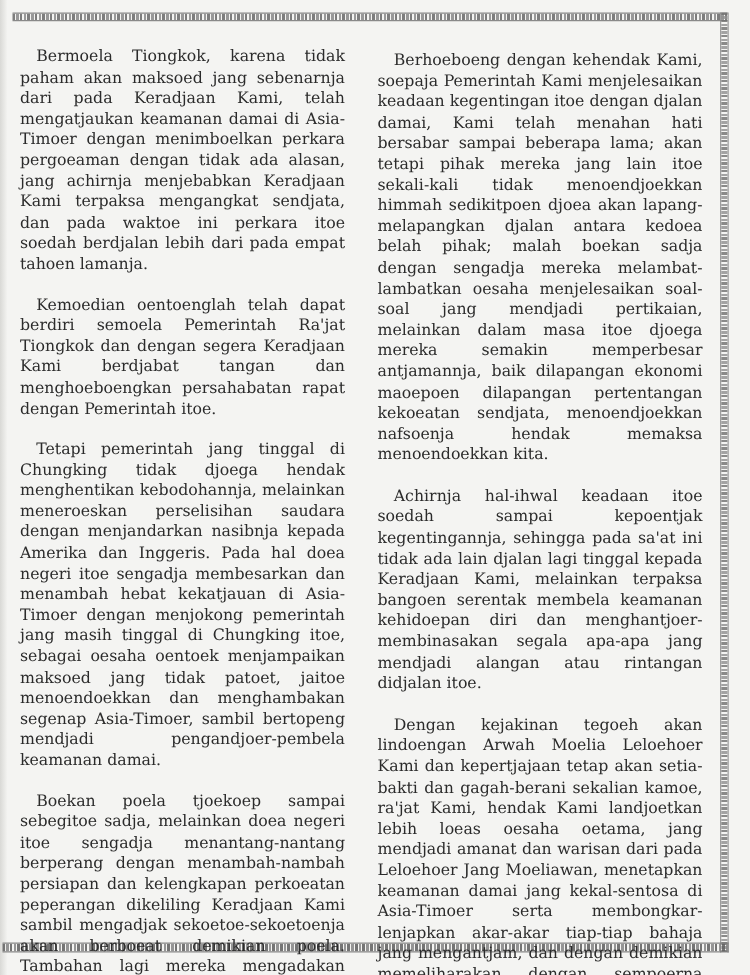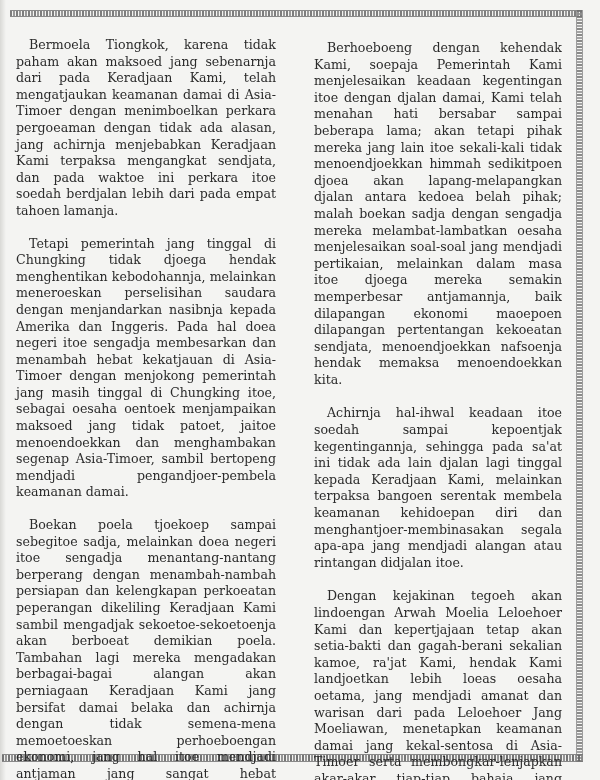--- a/index.html
+++ b/index.html
@@ -64,33 +64,33 @@
       hyphens: none;
     }
     .col-left { left: 16px; }
     .col-right { left: 302px; top: 40px; }
     .column p {
       margin: 0 0 16px 0;
       text-indent: 13px;
     }
     .col-right p {
       margin-bottom: 17px;
-      margin-left: 12px;
     }
   </style>
 </head>
 <body>
 
 <div class="page-shade"></div>
 <div class="border-top"></div>
 <div class="border-right"></div>
 <div class="border-bottom"></div>
 
 <div class="column col-left">
   <p>Bermoela Tiongkok, karena tidak paham akan maksoed jang sebenarnja dari pada Keradjaan Kami, telah mengatjaukan keamanan damai di Asia-Timoer dengan menimboelkan perkara pergoeaman dengan tidak ada alasan, jang achirnja menjebabkan Keradjaan Kami terpaksa mengangkat sendjata, dan pada waktoe ini perkara itoe soedah berdjalan lebih dari pada empat tahoen lamanja.</p>
+  <p>Kemoedian oentoenglah telah dapat berdiri semoela Pemerintah Ra'jat Tiongkok dan dengan segera Keradjaan Kami berdjabat tangan dan menghoeboengkan persahabatan rapat dengan Pemerintah itoe.</p>
   <p>Tetapi pemerintah jang tinggal di Chungking tidak djoega hendak menghentikan kebodohannja, melainkan meneroeskan perselisihan saudara dengan menjandarkan nasibnja kepada Amerika dan Inggeris. Pada hal doea negeri itoe sengadja membesarkan dan menambah hebat kekatjauan di Asia-Timoer dengan menjokong pemerintah jang masih tinggal di Chungking itoe, sebagai oesaha oentoek menjampaikan maksoed jang tidak patoet, jaitoe menoendoekkan dan menghambakan segenap Asia-Timoer, sambil bertopeng mendjadi pengandjoer-pembela keamanan damai.</p>
   <p>Boekan poela tjoekoep sampai sebegitoe sadja, melainkan doea negeri itoe sengadja menantang-nantang berperang dengan menambah-nambah persiapan dan kelengkapan perkoeatan peperangan dikeliling Keradjaan Kami sambil mengadjak sekoetoe-sekoetoenja akan berboeat demikian poela. Tambahan lagi mereka mengadakan berbagai-bagai alangan akan perniagaan Keradjaan Kami jang bersifat damai belaka dan achirnja dengan tidak semena-mena memoetoeskan perhoeboengan ekonomi, jang hal itoe mendjadi antjaman jang sangat hebat membahajai kehidoepan Keradjaan Kami.</p>
 </div>
 
 <div class="column col-right">
   <p>Berhoeboeng dengan kehendak Kami, soepaja Pemerintah Kami menjelesaikan keadaan kegentingan itoe dengan djalan damai, Kami telah menahan hati bersabar sampai beberapa lama; akan tetapi pihak mereka jang lain itoe sekali-kali tidak menoendjoekkan himmah sedikitpoen djoea akan lapang-melapangkan djalan antara kedoea belah pihak; malah boekan sadja dengan sengadja mereka melambat-lambatkan oesaha menjelesaikan soal-soal jang mendjadi pertikaian, melainkan dalam masa itoe djoega mereka semakin memperbesar antjamannja, baik dilapangan ekonomi maoepoen dilapangan pertentangan kekoeatan sendjata, menoendjoekkan nafsoenja hendak memaksa menoendoekkan kita.</p>
   <p>Achirnja hal-ihwal keadaan itoe soedah sampai kepoentjak kegentingannja, sehingga pada sa'at ini tidak ada lain djalan lagi tinggal kepada Keradjaan Kami, melainkan terpaksa bangoen serentak membela keamanan kehidoepan diri dan menghantjoer-membinasakan segala apa-apa jang mendjadi alangan atau rintangan didjalan itoe.</p>
   <p>Dengan kejakinan tegoeh akan lindoengan Arwah Moelia Leloehoer Kami dan kepertjajaan tetap akan setia-bakti dan gagah-berani sekalian kamoe, ra'jat Kami, hendak Kami landjoetkan lebih loeas oesaha oetama, jang mendjadi amanat dan warisan dari pada Leloehoer Jang Moeliawan, menetapkan keamanan damai jang kekal-sentosa di Asia-Timoer serta membongkar-lenjapkan akar-akar tiap-tiap bahaja jang mengantjam, dan dengan demikian memeliharakan dengan sempoerna kemoeliaan dan kebesaran Keradjaan Kami.</p>
 </div>
 

